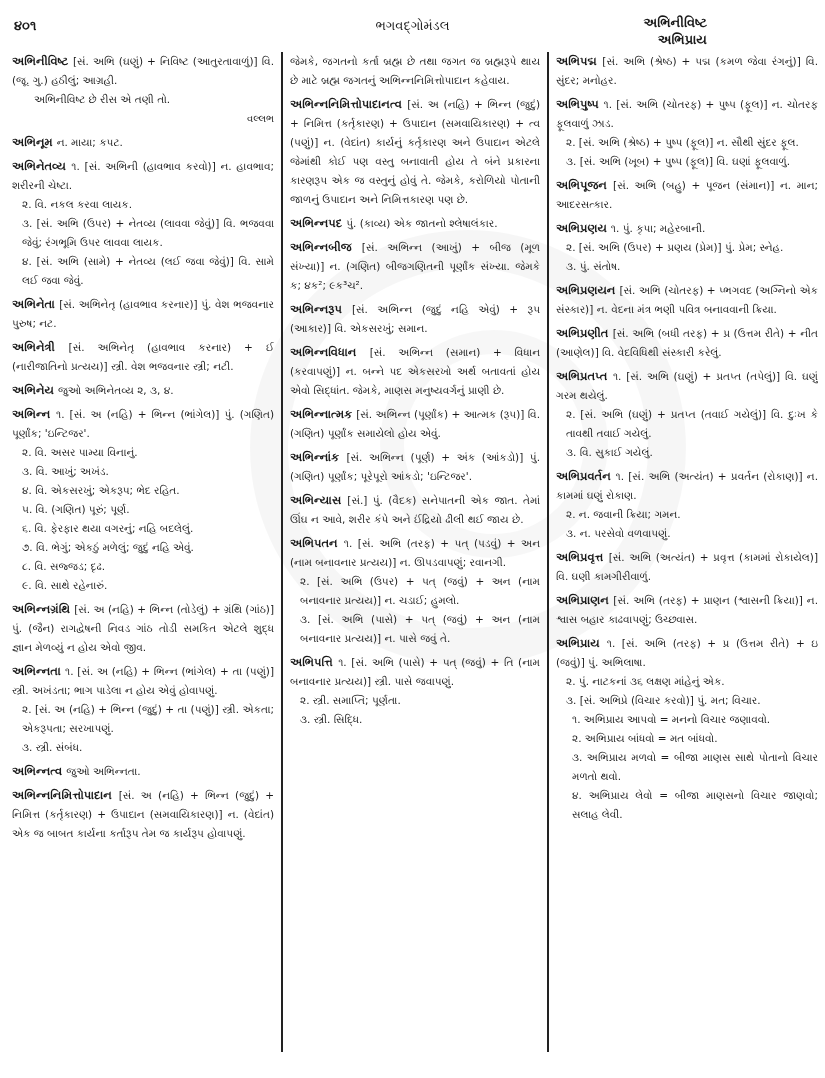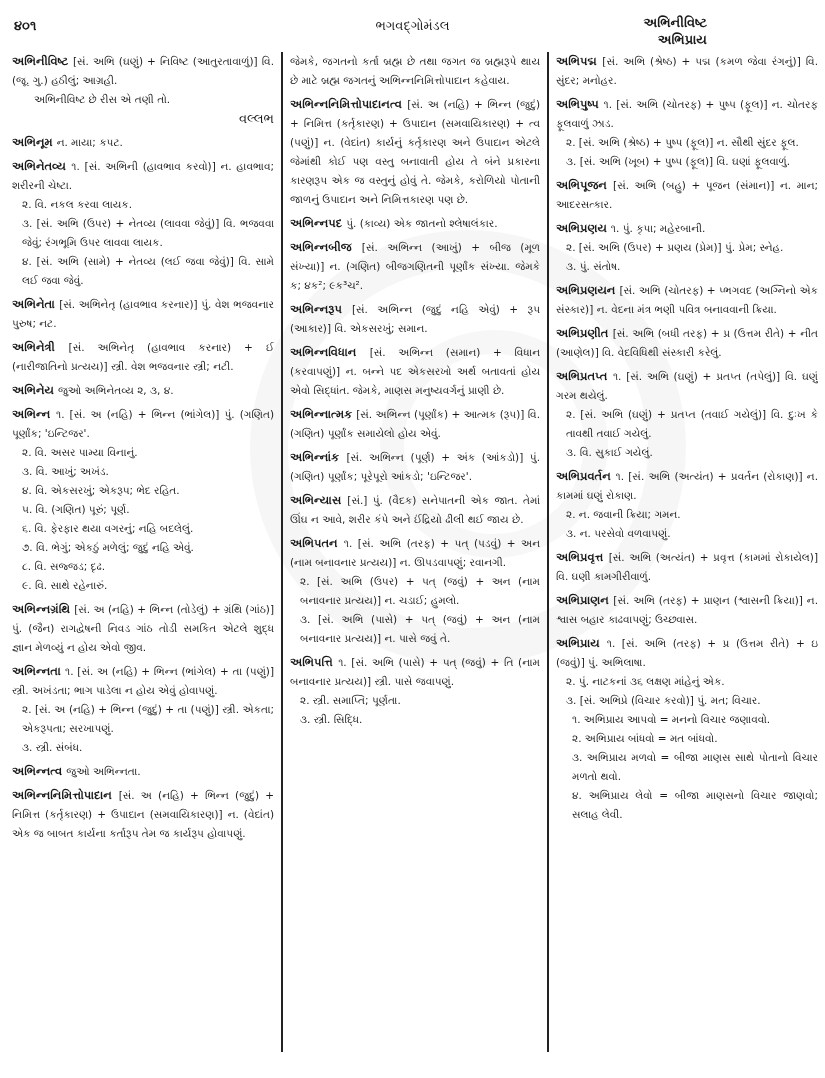--- a/index.html
+++ b/index.html
@@ -41,21 +41,21 @@
   .col-right { left: 556px; width: 262px; }
   .divider {
     position: absolute; top: 0; width: 1.5px; background: #222; height: 1000px;
   }
   .divider-1 { left: 281px; }
   .divider-2 { left: 547px; }
   .entry { margin: 0 0 5px 0; text-align: justify; }
   .entry .hw { font-weight: bold; font-size: 11.5px; }
   .sense { display: block; padding-left: 10px; }
   .quote { display: block; padding-left: 22px; }
-  .attrib { display: block; text-align: right; font-size: 13px; }
+  .attrib { display: block; text-align: right; font-size: 10px; }
   .idiom { display: block; padding-left: 16px; }
 </style>
 </head>
 <body>
 
 <div class="watermark"></div>
 <div class="watermark2"></div>
 
 <div class="header">
   <span class="page-number">૪૦૧</span>

